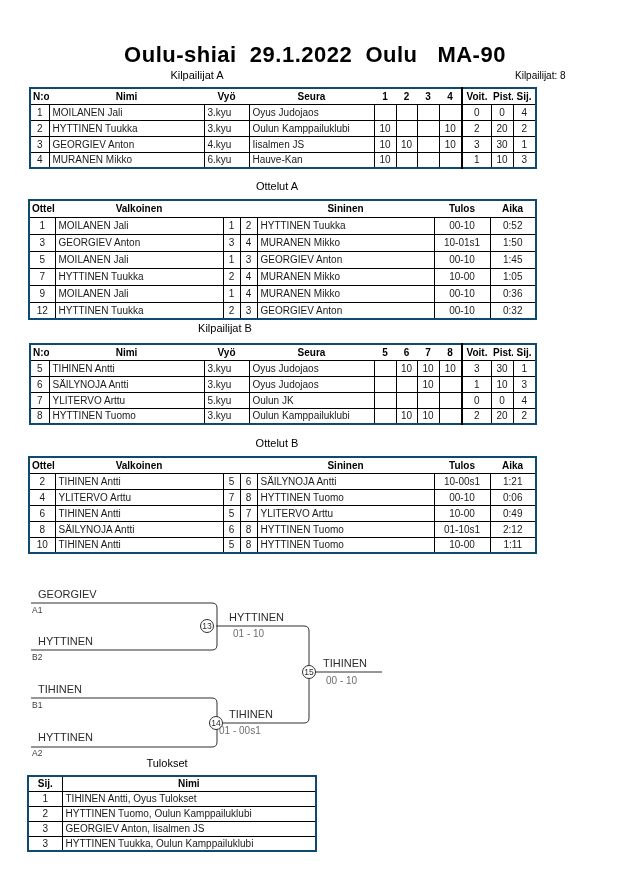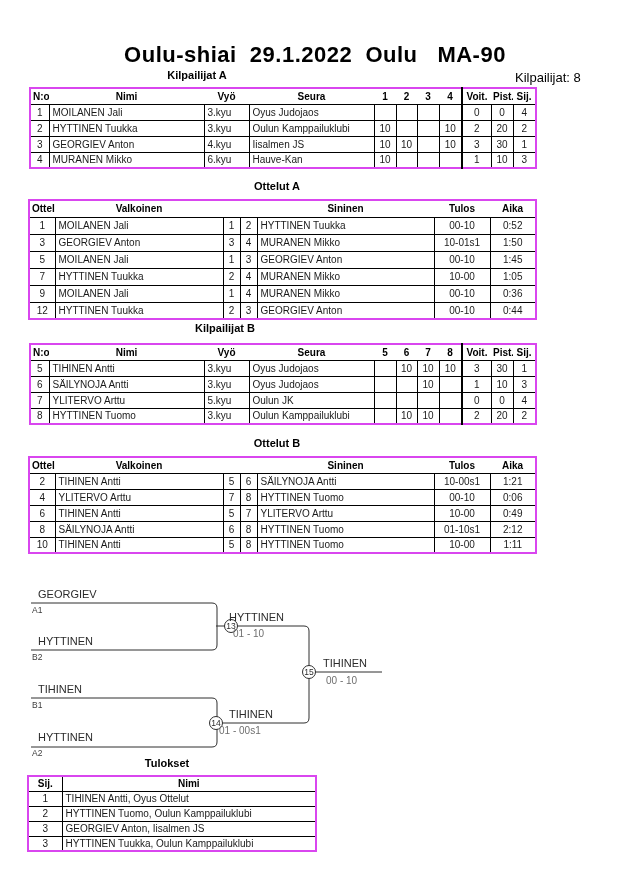--- a/index.html
+++ b/index.html
@@ -1,23 +1,23 @@
 <!DOCTYPE html>
 <html><head>
 <meta charset="utf-8">
 <style>
   *{margin:0;padding:0;box-sizing:border-box}
   html,body{background:#fff}
   body{width:630px;height:891px;position:relative;font-family:"Liberation Sans",sans-serif;color:#111}
   .title{position:absolute;left:0;top:42px;width:630px;text-align:center;
          font-size:22px;font-weight:bold;white-space:pre;letter-spacing:.5px;color:#000}
-  .sec{position:absolute;width:200px;text-align:center;font-size:11px;font-weight:bold;color:#000}
-  .count{position:absolute;font-size:13px;color:#000}
+  .sec{position:absolute;width:200px;text-align:center;font-size:11px;font-weight:normal;color:#000}
+  .count{position:absolute;font-size:10px;color:#000}
   table{border-collapse:collapse;table-layout:fixed;position:absolute;background:#fff}
-  table.grid{border:2px solid #d946ef}
+  table.grid{border:2px solid #0c4a6e}
   .grid th{border:0;border-bottom:1px solid #000;font-size:10px;font-weight:bold;
            padding:0 2px;white-space:nowrap;overflow:hidden;color:#000}
   .grid td{border:1px solid #000;font-size:10px;color:#1a1a1a;padding:0 3px;
            white-space:nowrap;overflow:hidden}
   .grid.rh16 td{height:16px}.grid.rh16 th{height:16px}
   .grid.rh17 td{height:17px}.grid.rh17 th{height:17px}
   .grid.rh15 td{height:15px}.grid.rh15 th{height:15px}
   .ctr{text-align:center}
   .lft{text-align:left}
   .grp{border-left:2px solid #000 !important}
@@ -193,21 +193,21 @@
       <td class="ctr">00-10</td>
       <td class="ctr">0:36</td>
     </tr>
       <tr>
       <td class="ctr">12</td>
       <td class="lft">HYTTINEN Tuukka</td>
       <td class="ctr">2</td>
       <td class="ctr">3</td>
       <td class="lft">GEORGIEV Anton</td>
       <td class="ctr">00-10</td>
-      <td class="ctr">0:44</td>
+      <td class="ctr">0:32</td>
     </tr>
     </tbody>
 </table>
 
 <div class="sec" style="left:125px;top:322px">Kilpailijat B</div>
 <table class="grid rh16" style="left:29px;top:343px;width:506px">
   <colgroup>
       <col style="width:19px">
       <col style="width:155px">
       <col style="width:45px">
@@ -368,21 +368,21 @@
   <path d="M6 23 H187 Q192 23 192 28 V65 Q192 70 187 70 H6" fill="none" stroke="#2f2f2f" stroke-width="1"></path>
   <path d="M191 46 H279 Q284 46 284 51 V92" fill="none" stroke="#2f2f2f" stroke-width="1"></path>
   <path d="M6 118 H187 Q192 118 192 123 V162 Q192 167 187 167 H6" fill="none" stroke="#2f2f2f" stroke-width="1"></path>
   <path d="M191 143 H279 Q284 143 284 138 V92" fill="none" stroke="#2f2f2f" stroke-width="1"></path>
   <path d="M284 92 H357" fill="none" stroke="#2f2f2f" stroke-width="1"></path>
 </svg>
 <div class="bk-name" style="left:38px;top:588px">GEORGIEV</div>
 <div class="bk-seed" style="left:32px;top:605px">A1</div>
 <div class="bk-name" style="left:38px;top:635px">HYTTINEN</div>
 <div class="bk-seed" style="left:32px;top:652px">B2</div>
-<div class="bk-circle" style="left:224px;top:619px">13</div>
+<div class="bk-circle" style="left:200px;top:619px">13</div>
 <div class="bk-name" style="left:229px;top:611px">HYTTINEN</div>
 <div class="bk-score" style="left:233px;top:628px">01 - 10</div>
 <div class="bk-name" style="left:38px;top:683px">TIHINEN</div>
 <div class="bk-seed" style="left:32px;top:700px">B1</div>
 <div class="bk-name" style="left:38px;top:731px">HYTTINEN</div>
 <div class="bk-seed" style="left:32px;top:748px">A2</div>
 <div class="bk-circle" style="left:209px;top:716px">14</div>
 <div class="bk-name" style="left:229px;top:708px">TIHINEN</div>
 <div class="bk-score" style="left:219px;top:725px">01 - 00s1</div>
 <div class="bk-circle" style="left:302px;top:665px">15</div>
@@ -398,21 +398,21 @@
   <thead>
       <tr>
     <th class="ctr thdiv">Sij.</th>
     <th class="ctr">Nimi</th>
   </tr>
     </thead>
   <tbody>
 
   <tr>
       <td class="ctr">1</td>
-      <td class="lft">TIHINEN Antti, Oyus Ottelut</td>
+      <td class="lft">TIHINEN Antti, Oyus Tulokset</td>
     </tr>
       <tr>
       <td class="ctr">2</td>
       <td class="lft">HYTTINEN Tuomo, Oulun Kamppailuklubi</td>
     </tr>
       <tr>
       <td class="ctr">3</td>
       <td class="lft">GEORGIEV Anton, Iisalmen JS</td>
     </tr>
       <tr>

